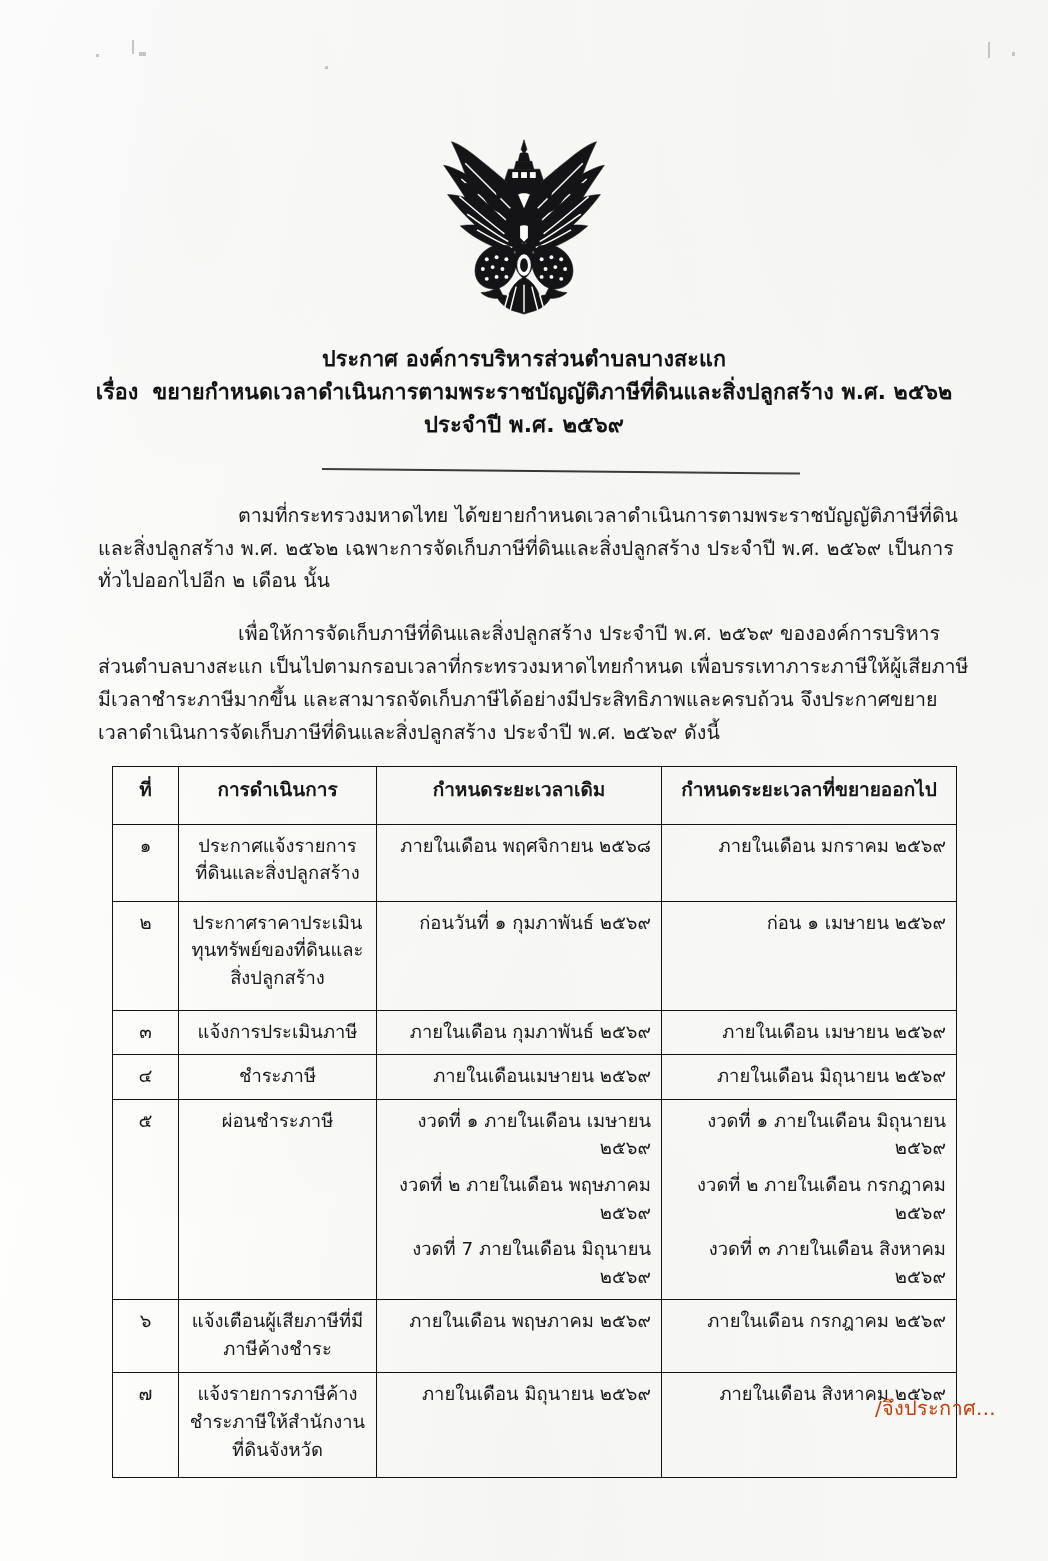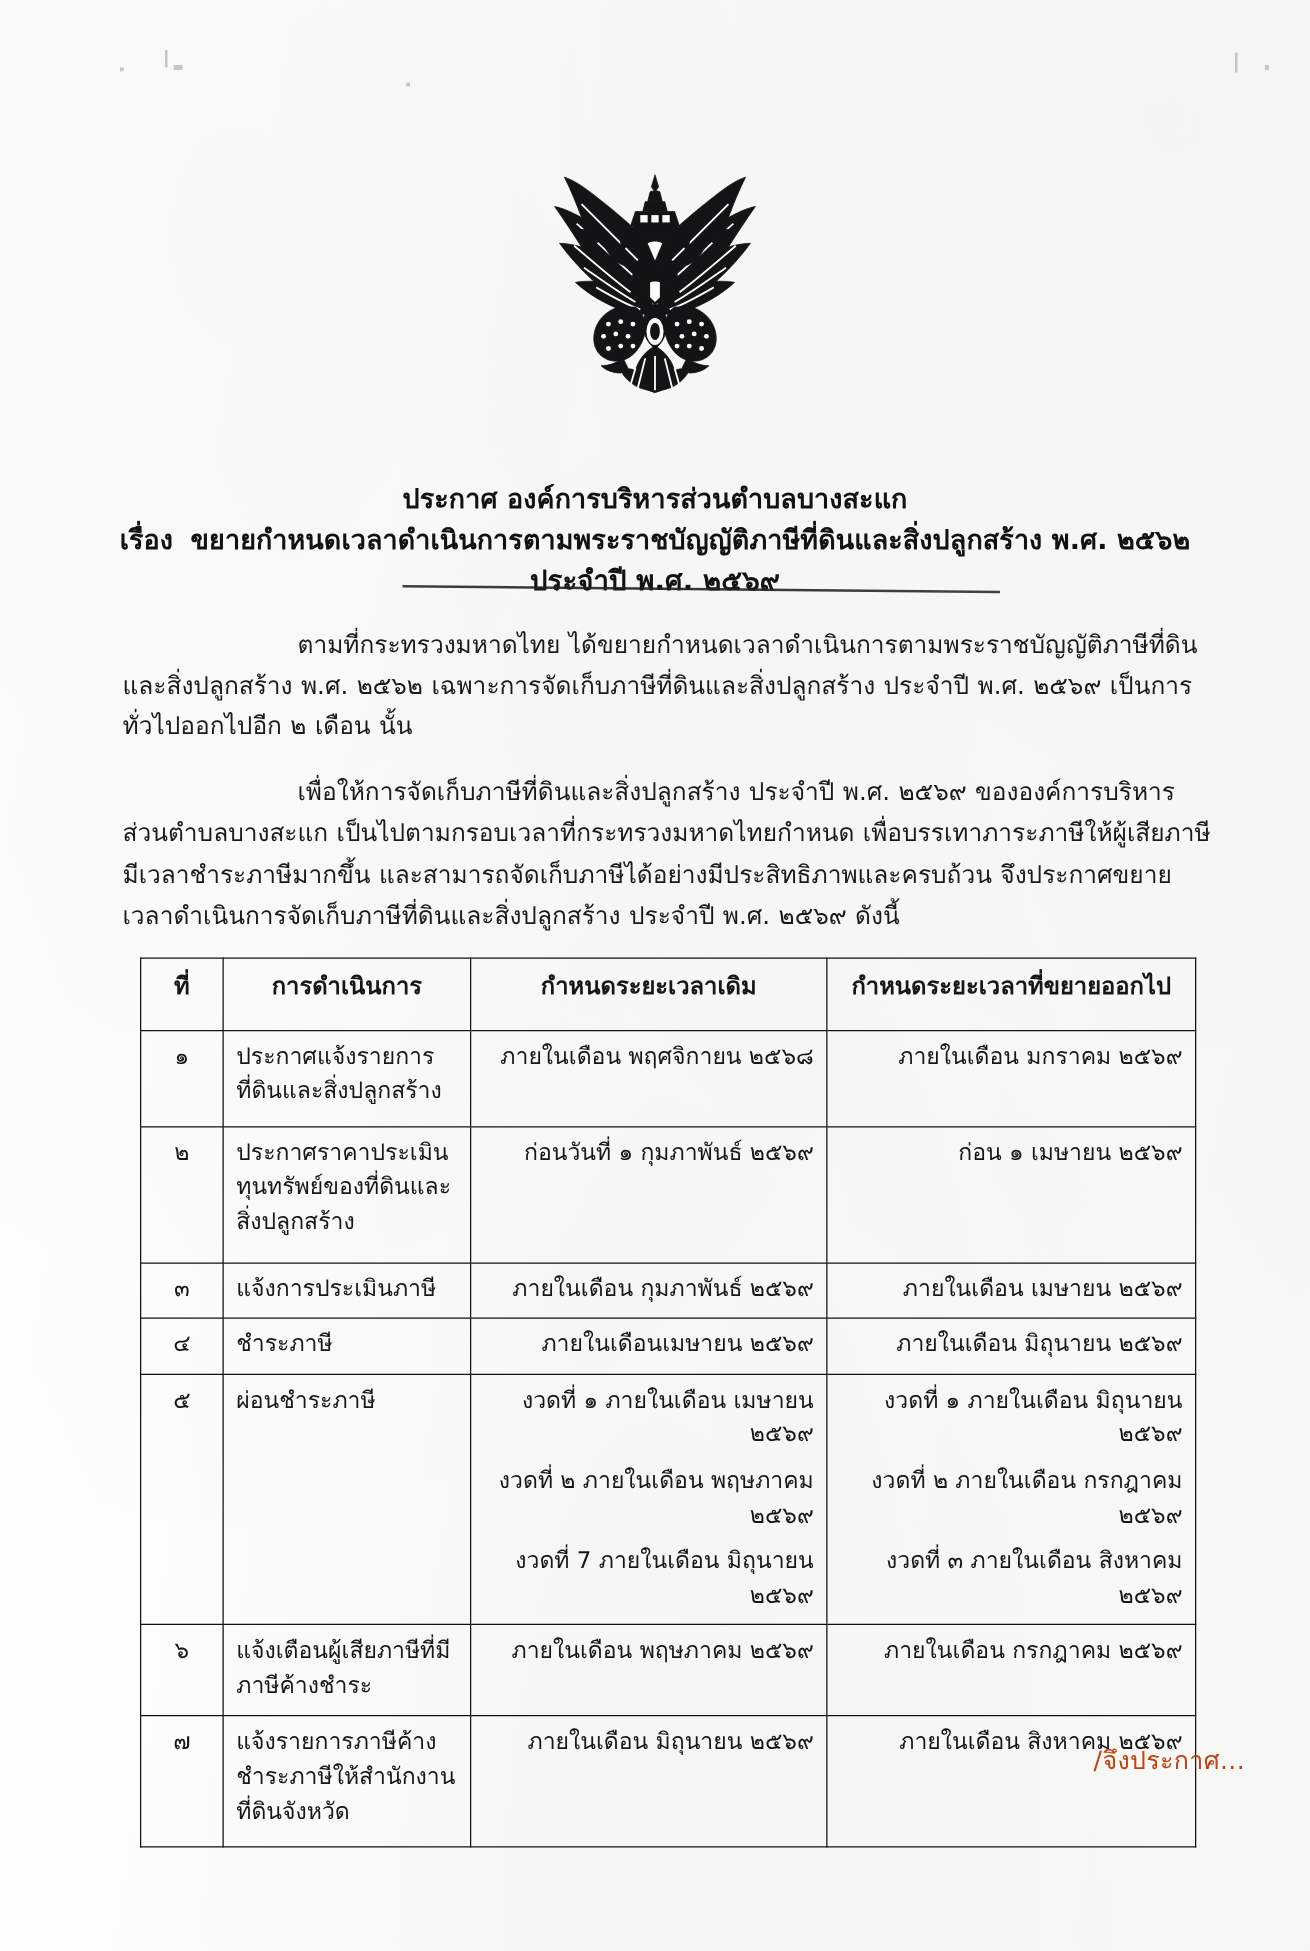--- a/index.html
+++ b/index.html
@@ -49,21 +49,20 @@
   }
   .emblem svg { display: block; width: 100%; height: 100%; }
 
   
   .heading-block {
     position: absolute;
     left: 0;
     top: 344px;
     width: 1048px;
     text-align: center;
-    margin-top: 41px;
   }
   .h-line {
     font-weight: bold;
     color: #121214;
     letter-spacing: .1px;
     line-height: 1.42;
   }
   .h1 { font-size: 21.5px; }
   .h2 { font-size: 21.5px; margin-top: 2px; }
   .h2 .subject-label { margin-right: 14px; }
@@ -130,21 +129,21 @@
   col.c-no   { width: 66px;  }
   col.c-act  { width: 198px; }
   col.c-old  { width: 285px; }
   col.c-new  { width: 295px; }
 
   td.no {
     text-align: center;
     font-size: 19px;
     padding-top: 9px;
   }
-  td.act  { text-align: left; }
+  td.act  { text-align: center; }
   td.old, td.new { text-align: right; }
 
   .sub-line { display: block; }
   .sub-line + .sub-line { margin-top: 9px; }
 
   
   tr.r1 td { height: 60px; }
   tr.r2 td { height: 92px; }
   tr.r3 td { height: 26px; }
   tr.r4 td { height: 26px; }

